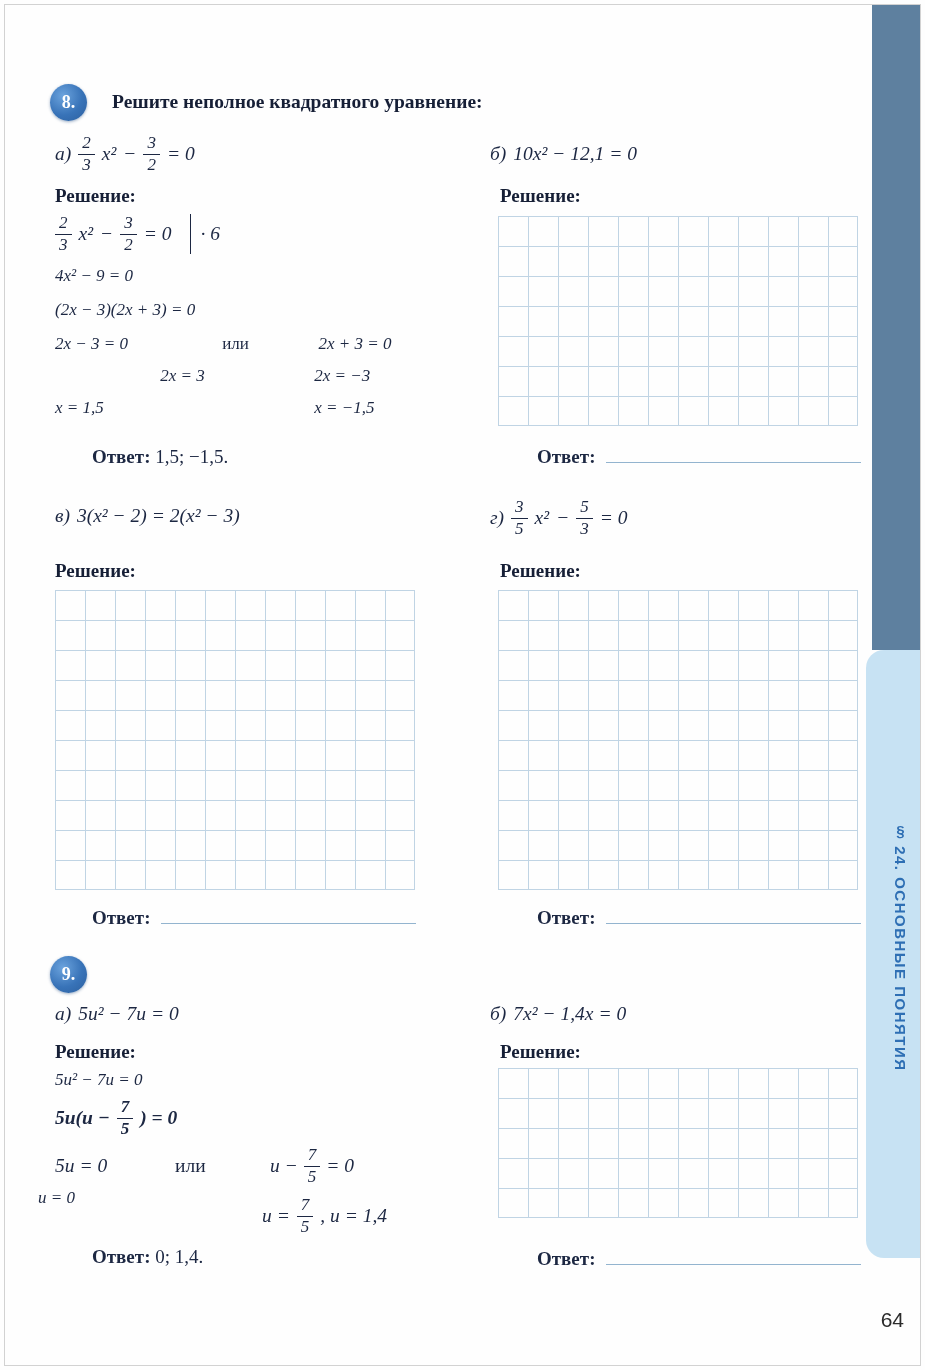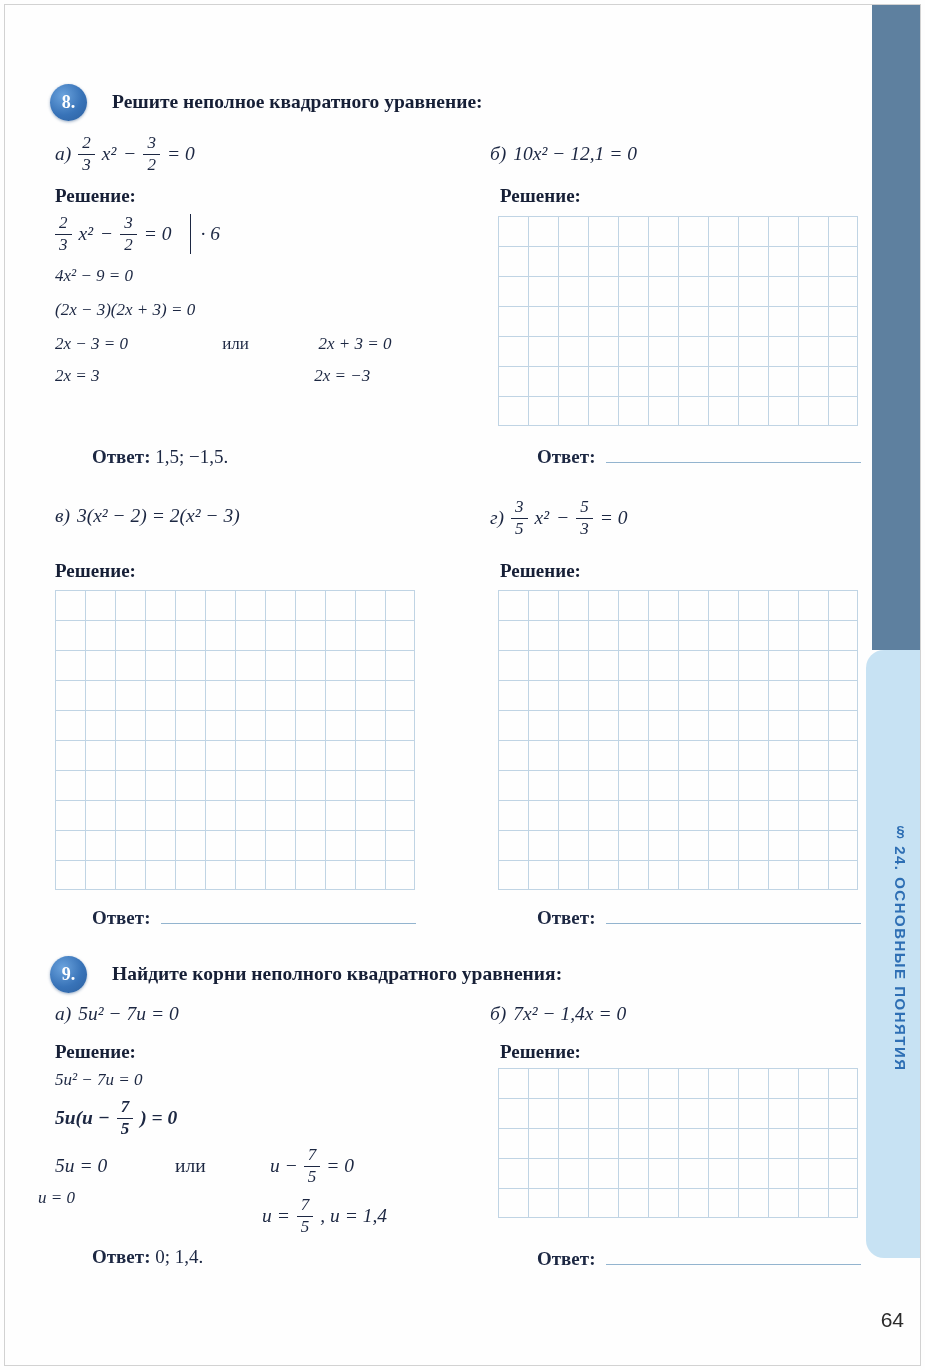--- a/index.html
+++ b/index.html
@@ -98,22 +98,26 @@
     <span class="mult">· 6</span>
   </div>
   <div class="plainrow" style="left:55px; top:266px;">4x² − 9 = 0</div>
   <div class="plainrow" style="left:55px; top:300px;">(2x − 3)(2x + 3) = 0</div>
   <div class="plainrow" style="left:55px; top:334px;">
     <span class="col" style="width:163px;">2x − 3 = 0</span>
     <span class="col up" style="width:92px;">или</span>
     <span class="col">2x + 3 = 0</span>
   </div>
   <div class="plainrow" style="left:55px; top:366px;">
-    <span class="col" style="width:255px;">2x = 3</span>
+    <span class="col" style="width:255px;text-align:center;">2x = 3</span>
     <span class="col">2x = −3</span>
+  </div>
+  <div class="plainrow" style="left:55px; top:398px;">
+    <span class="col" style="width:255px;">x = 1,5</span>
+    <span class="col">x = −1,5</span>
   </div>
 
   <div class="grid" style="left:498px; top:216px; width:360px; height:210px;"></div>
 
   <div class="ansrow" style="left:55px; top:446px;">
     <span class="albl">Ответ:</span>
     <span>1,5; −1,5.</span>
   </div>
   <div class="ansrow" style="left:500px; top:446px;">
     <span class="albl">Ответ:</span>
@@ -149,21 +153,20 @@
   <div class="ansrow" style="left:55px; top:907px;">
     <span class="albl">Ответ:</span>
     <span class="ansline"></span>
   </div>
   <div class="ansrow" style="left:500px; top:907px;">
     <span class="albl">Ответ:</span>
     <span class="ansline"></span>
   </div>
 
   <div class="badge" style="left:50px; top:956px;">9.</div>
-  <div class="title" style="left:112px; top:963px;">Найдите корни неполного квадратного уравнения:</div>
 
   <div class="eqrow" style="left:55px; top:1003px;">
     <span>а)</span>
     <span>5u² − 7u = 0</span>
   </div>
   <div class="eqrow" style="left:490px; top:1003px;">
     <span>б)</span>
     <span>7x² − 1,4x = 0</span>
   </div>
 

